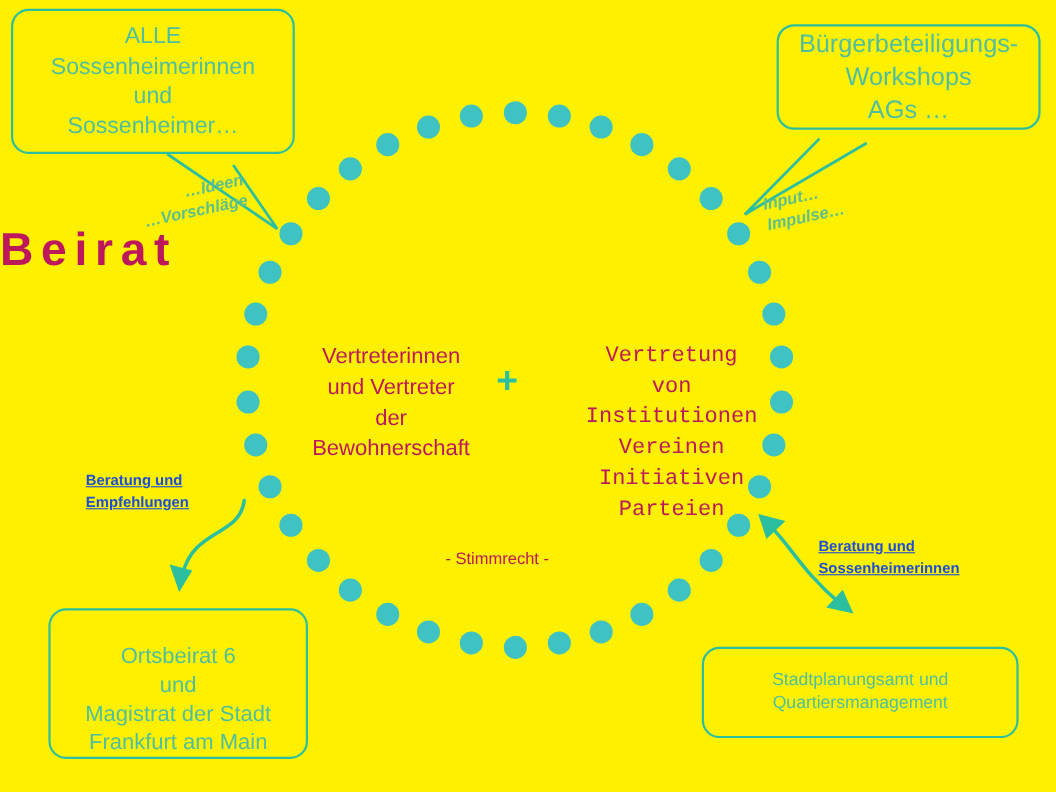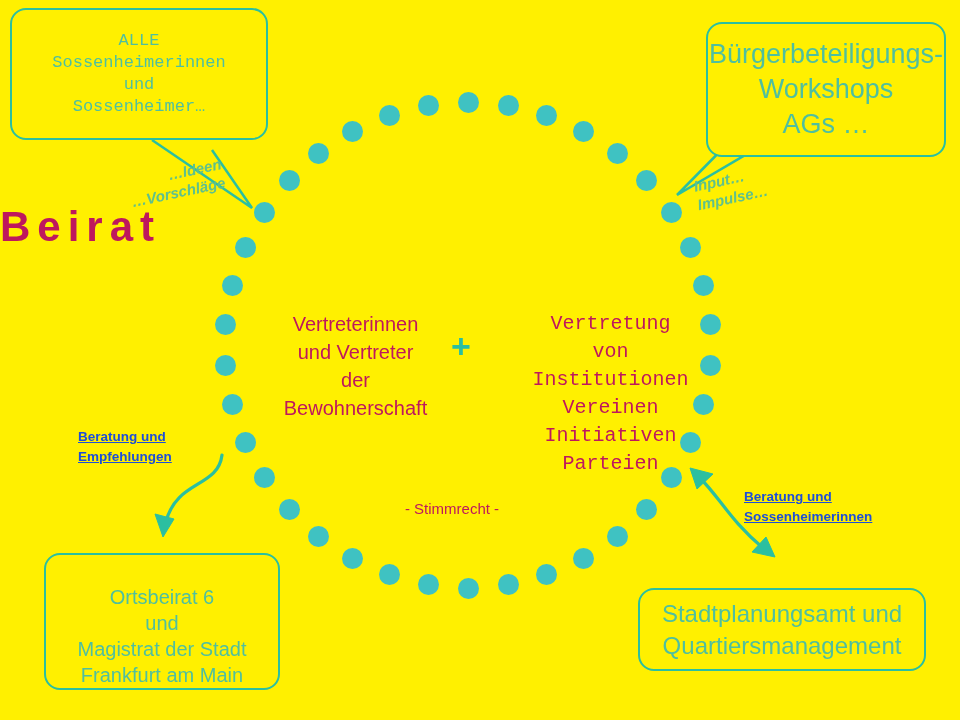--- a/index.html
+++ b/index.html
@@ -39,35 +39,34 @@
     text-align: center;
     display: flex;
     flex-direction: column;
     justify-content: center;
     line-height: 1.30;
   }
   .bubble span { display: block; white-space: nowrap; }
 
   #bubble-alle {
     left: 10px; top: 8px; width: 258px; height: 132px;
-    font-size: 17px;
-    font-family: Liberation Mono, monospace;
+    font-size: 21px;
   }
   #bubble-workshops {
-    left: 706px; top: 22px; width: 240px; height: 135px;
-    font-size: 27px;
+    left: 706px; top: 22px; width: 240px; height: 96px;
+    font-size: 23px;
   }
   #box-ortsbeirat {
     left: 44px; top: 553px; width: 236px; height: 137px;
     font-size: 20px;
     justify-content: flex-end;
   }
   #box-stadtplanung {
     left: 638px; top: 588px; width: 288px; height: 83px;
-    font-size: 24px;
+    font-size: 16px;
   }
 
   
   #beirat-title {
     position: absolute;
     left: 0; top: 203px; width: 940px;
     text-align: left;
     font-size: 42px;
     font-weight: bold;
     letter-spacing: 7px;

